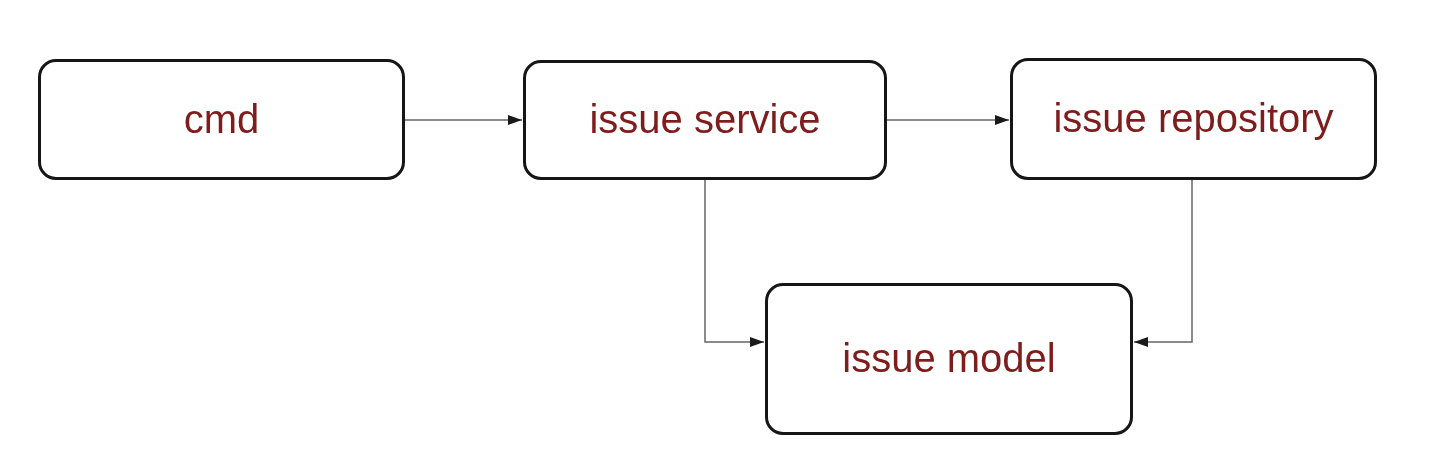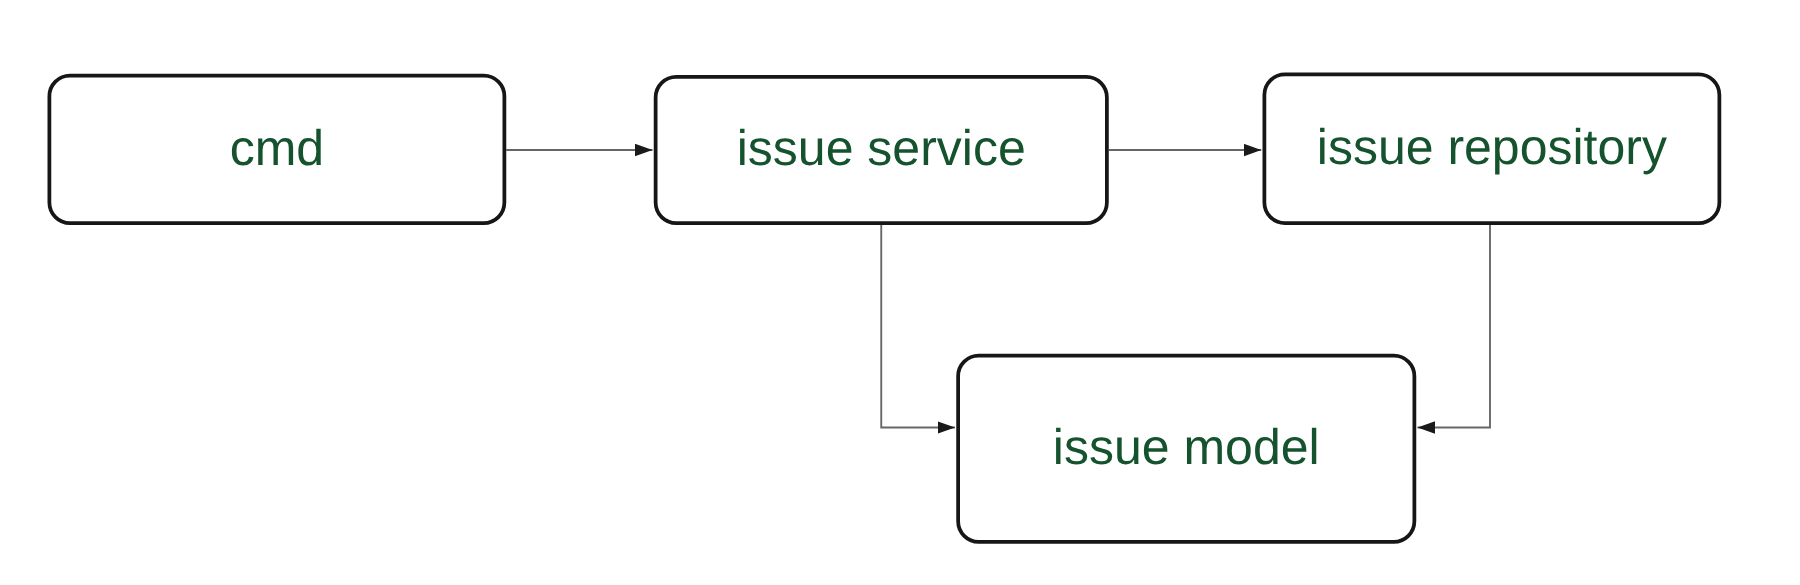--- a/index.html
+++ b/index.html
@@ -29,21 +29,21 @@
     background: #ffffff;
     border: 3px solid #161616;
     border-radius: 18px;
     display: flex;
     align-items: center;
     justify-content: center;
   }
   .node-label {
     font-size: 40px;
     line-height: 1;
-    color: #14532d;
+    color: #7f1d1d;
     white-space: nowrap;
     padding-bottom: 2px;
   }
   .node-cmd              { left: 38px;   top: 59px;  width: 367px; height: 121px; }
   .node-issue-service    { left: 523px;  top: 60px;  width: 364px; height: 120px; }
   .node-issue-repository { left: 1010px; top: 58px;  width: 367px; height: 122px; }
   .node-issue-model      { left: 765px;  top: 283px; width: 368px; height: 152px; }
 </style>
 </head>
 <body>

